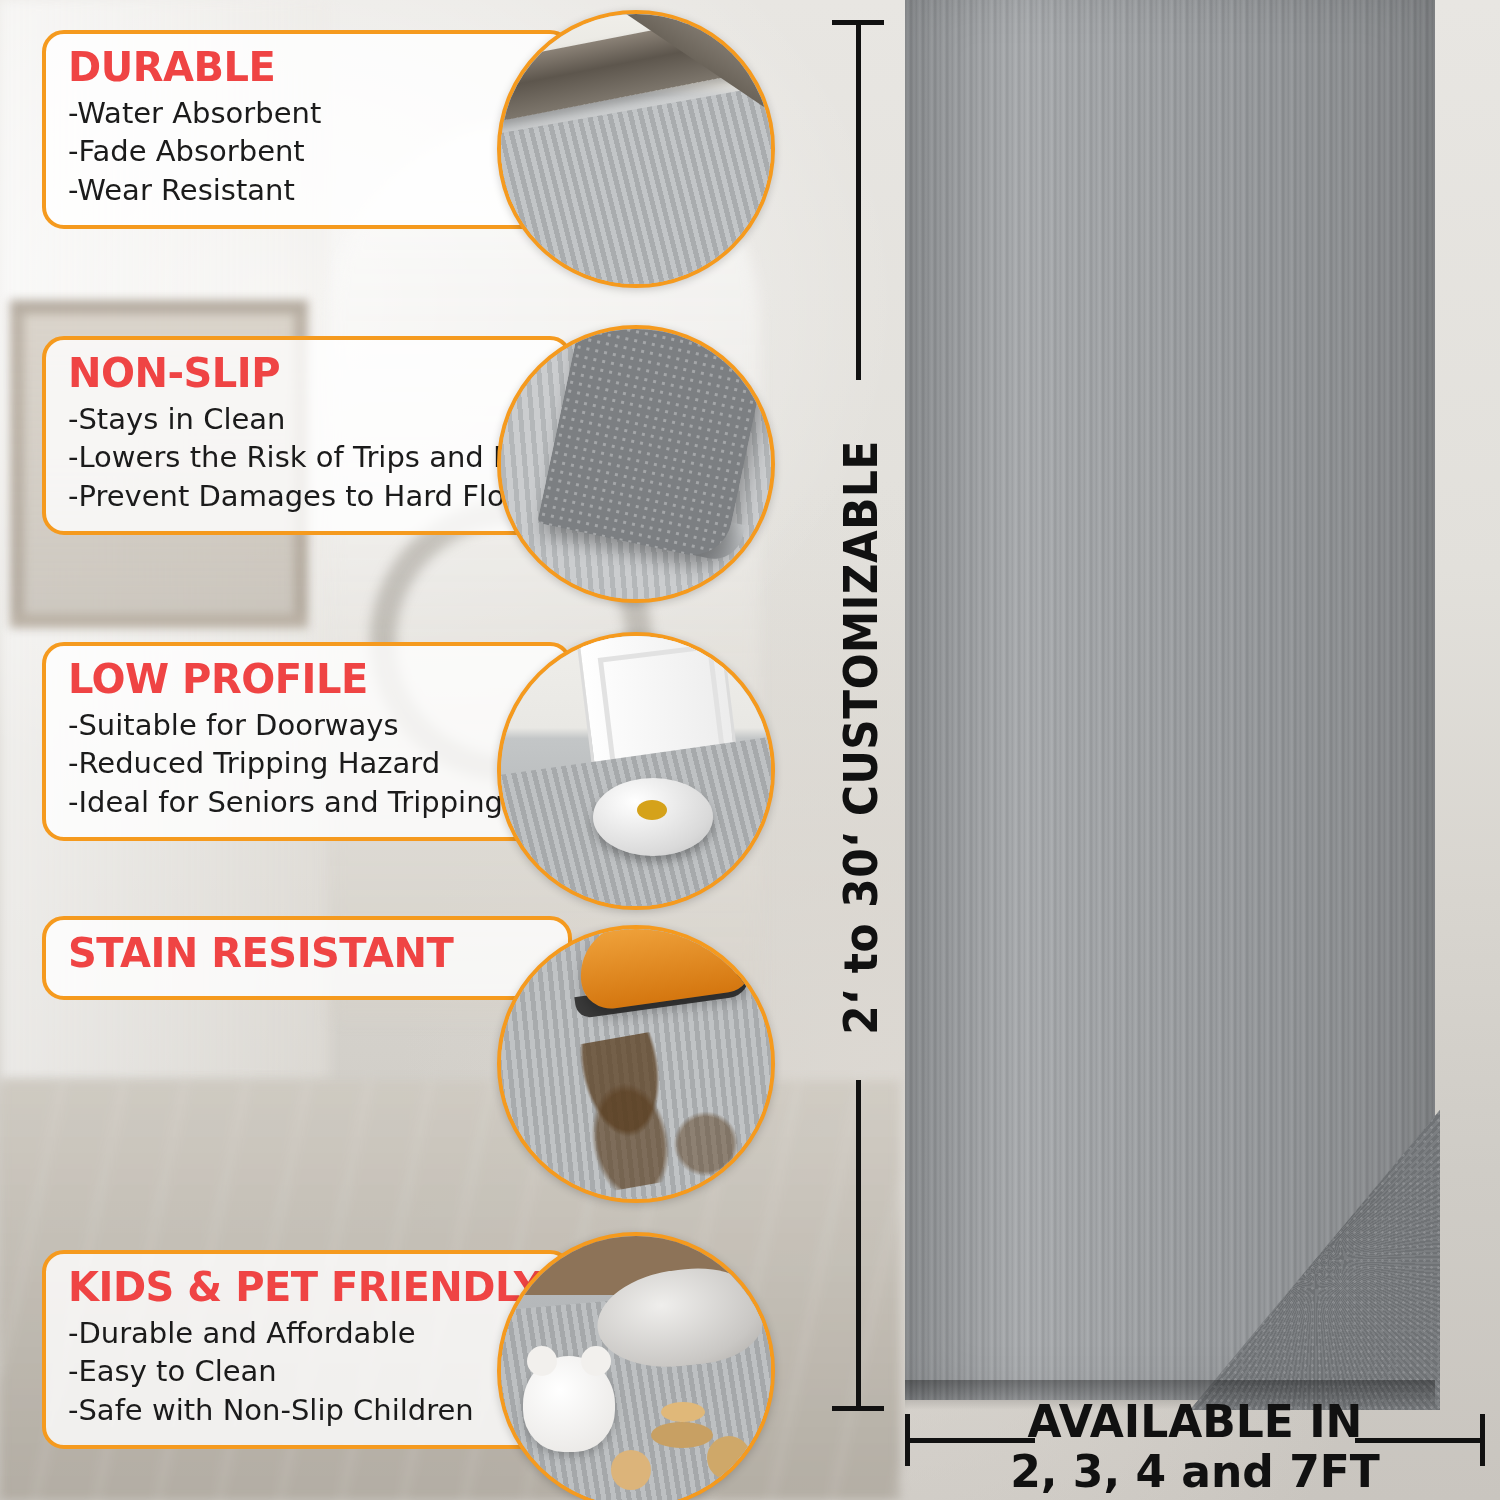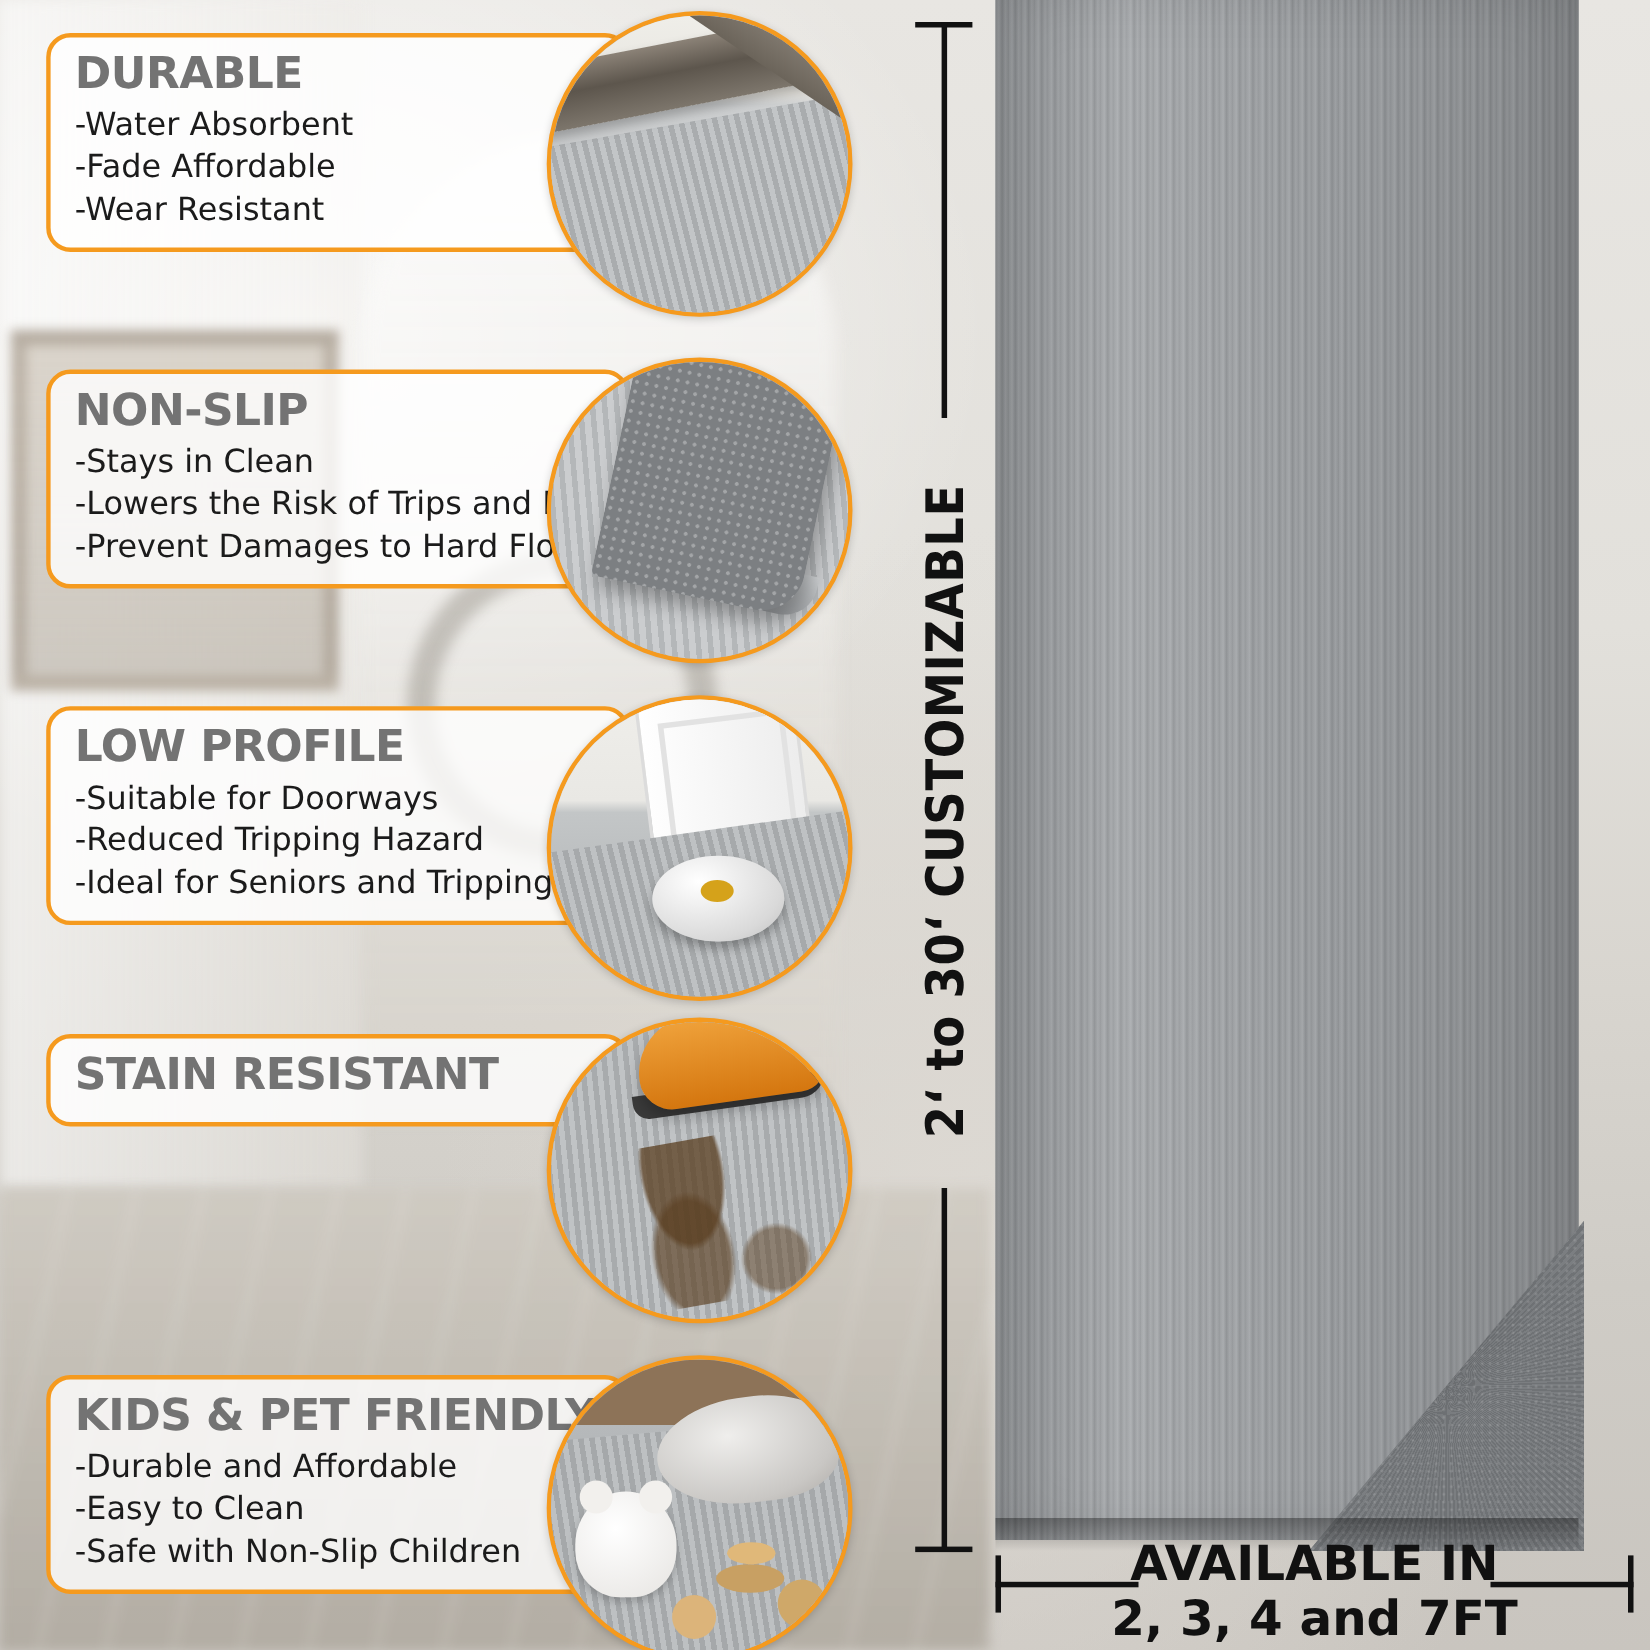--- a/index.html
+++ b/index.html
@@ -225,21 +225,21 @@
     border: 4px solid #F59A1E;
     border-radius: 22px;
     padding: 12px 18px 16px 22px;
     box-sizing: border-box;
   }
   .card h3 {
     margin: 0 0 6px 0;
     font-family: "DejaVu Sans", sans-serif;
     font-weight: bold;
     font-size: 40px;
-    color: #737373;
+    color: #ef4444;
     letter-spacing: -0.5px;
     line-height: 1.05;
   }
   .card ul {
     margin: 0;
     padding: 0;
     list-style: none;
   }
   .card li {
     font-family: "DejaVu Sans", sans-serif;
@@ -483,21 +483,21 @@
   </div>
 </div>
 
 <div class="features">
 
   <div class="feature" style="top:30px;">
     <div class="card">
       <h3>DURABLE</h3>
       <ul>
         <li>-Water Absorbent</li>
-        <li>-Fade Affordable</li>
+        <li>-Fade Absorbent</li>
         <li>-Wear Resistant</li>
       </ul>
     </div>
   </div>
   <div class="bubble b1" style="left:497px; top:10px;">
     <div class="inner">
       <div class="mat"></div>
       <div class="trim"></div>
       <div class="trim2"></div>
     </div>
@@ -533,21 +533,21 @@
   <div class="bubble b3" style="left:497px; top:632px;">
     <div class="inner">
       <div class="door">
         <div class="doorpanel"></div>
       </div>
       <div class="matt"></div>
       <div class="robot"></div>
     </div>
   </div>
 
-  <div class="feature" style="top:940px;">
+  <div class="feature" style="top:916px;">
     <div class="card">
       <h3>STAIN RESISTANT</h3>
     </div>
   </div>
   <div class="bubble b4" style="left:497px; top:925px;">
     <div class="inner">
       <div class="print"></div>
       <div class="print2"></div>
       <div class="sole"></div>
       <div class="shoe"></div>

